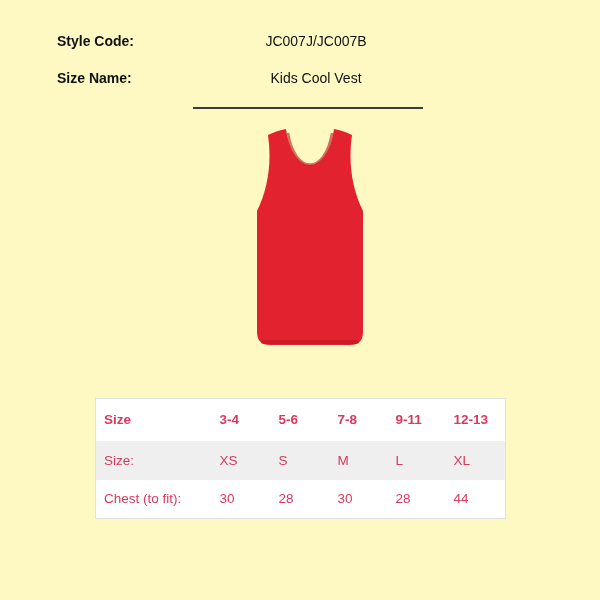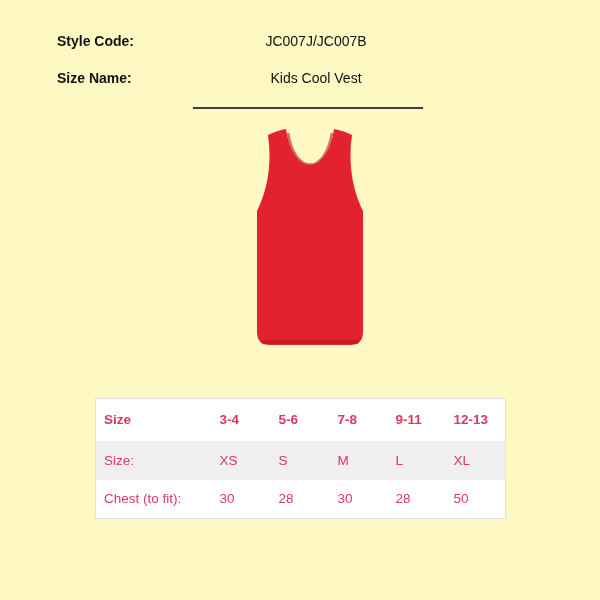--- a/index.html
+++ b/index.html
@@ -128,18 +128,18 @@
         <td>M</td>
         <td>L</td>
         <td>XL</td>
       </tr>
       <tr>
         <td>Chest (to fit):</td>
         <td>30</td>
         <td>28</td>
         <td>30</td>
         <td>28</td>
-        <td>50</td>
+        <td>44</td>
       </tr>
     </tbody>
   </table>
 
 </div>
 
 </body></html>

